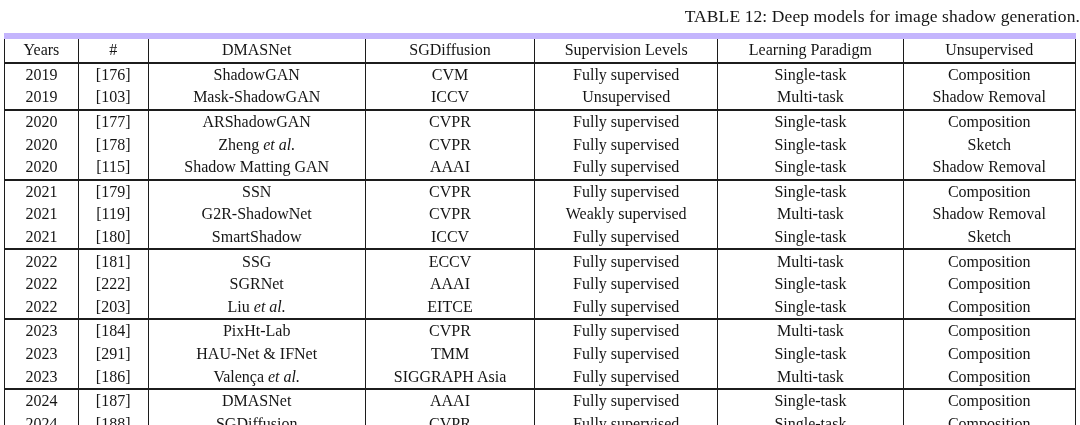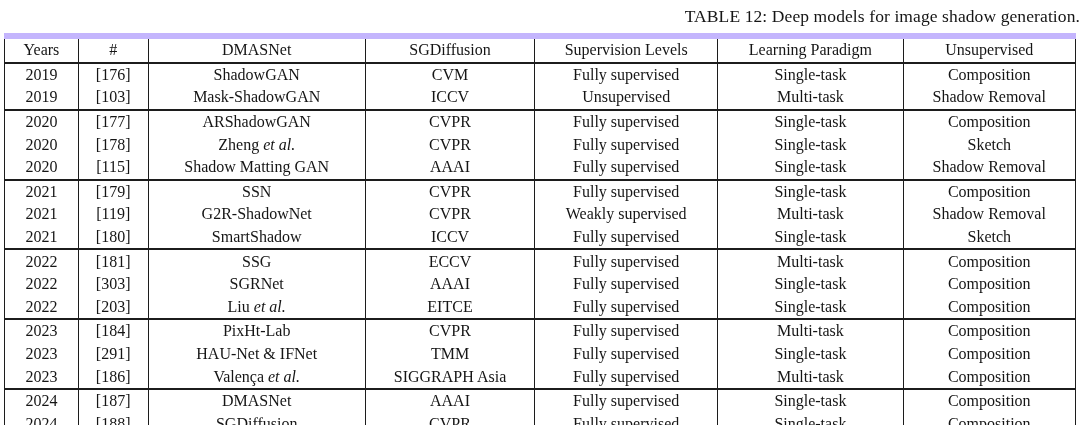--- a/index.html
+++ b/index.html
@@ -160,21 +160,21 @@
           <td>2022</td>
           <td>[181]</td>
           <td>SSG</td>
           <td>ECCV</td>
           <td>Fully supervised</td>
           <td>Multi-task</td>
           <td>Composition</td>
         </tr>
         <tr>
           <td>2022</td>
-          <td>[303]</td>
+          <td>[222]</td>
           <td>SGRNet</td>
           <td>AAAI</td>
           <td>Fully supervised</td>
           <td>Single-task</td>
           <td>Composition</td>
         </tr>
         <tr>
           <td>2022</td>
           <td>[203]</td>
           <td>Liu <i>et al.</i></td>

